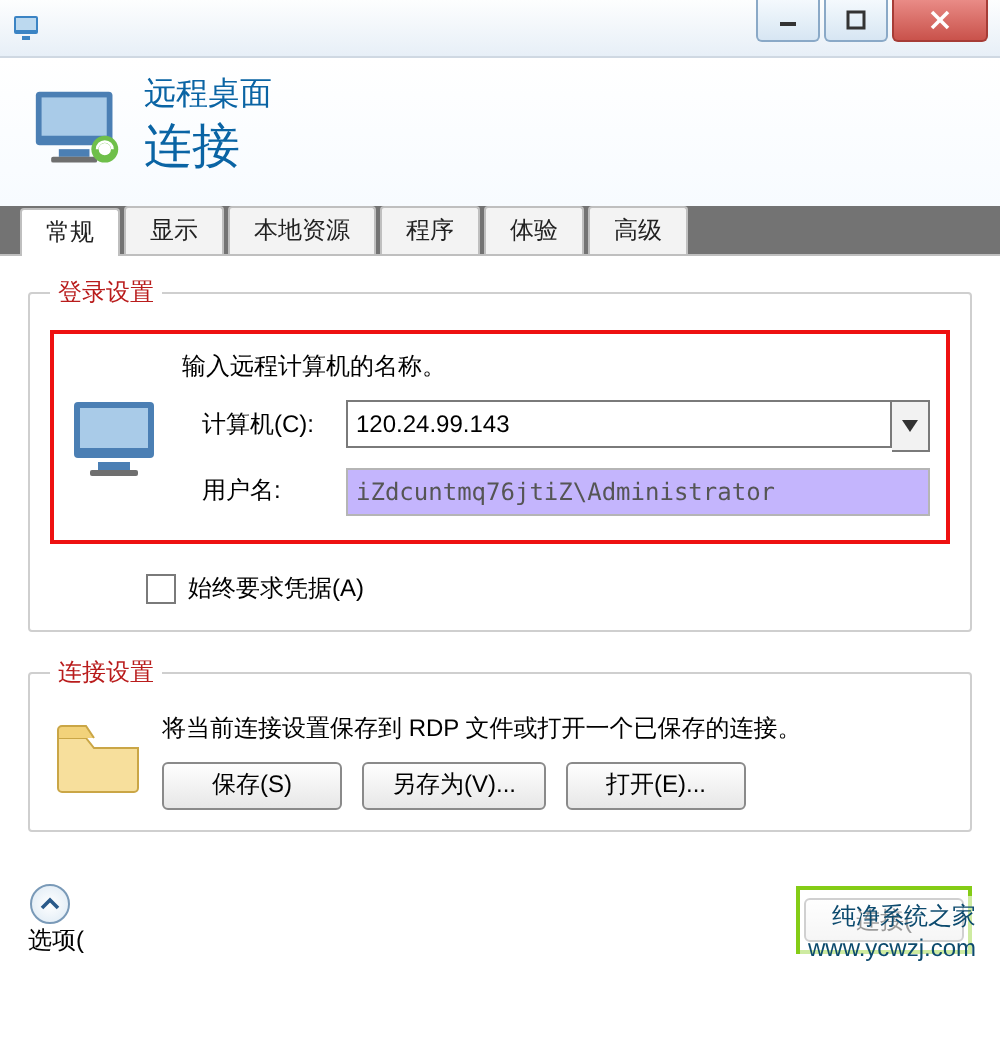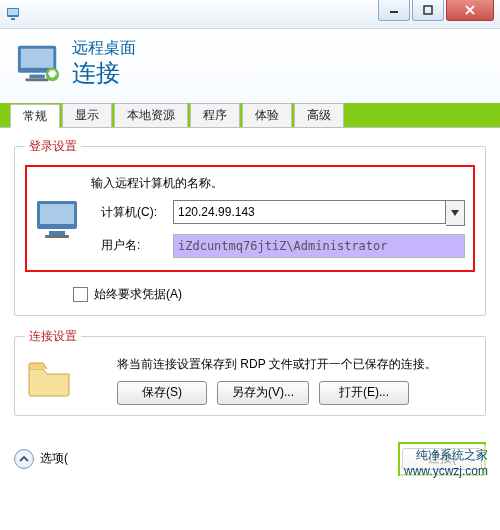--- a/index.html
+++ b/index.html
@@ -11,21 +11,21 @@
   .win-buttons{position:absolute;right:6px;top:0;display:flex;}
   .win-btn{width:30px;height:20px;margin-left:2px;border:1px solid #8aa9c7;border-top:none;border-radius:0 0 3px 3px;background:linear-gradient(#f4f9fd,#d7e6f3);display:flex;align-items:center;justify-content:center;cursor:default;}
   .win-btn.close{width:46px;background:linear-gradient(#e98b86,#c9524b);border-color:#a63c36;color:#fff;}
   .win-btn svg{display:block;}
   
   .banner{display:flex;align-items:center;padding:10px 16px 14px 16px;background:linear-gradient(#fff,#f7fbff);}
   .banner-icon{width:46px;height:44px;margin-right:10px;}
   .banner-title{font-size:16px;color:#0a64a4;line-height:1.1;}
   .banner-sub{font-size:24px;color:#0a64a4;font-weight:400;}
   
-  .tabs{display:flex;align-items:flex-end;padding:0 10px;background:#84cc16;border-bottom:1px solid #bfbfbf;height:24px;}
+  .tabs{display:flex;align-items:flex-end;padding:0 10px;background:#737373;border-bottom:1px solid #bfbfbf;height:24px;}
   .tab{padding:3px 12px 3px 12px;border:1px solid #bfbfbf;border-bottom:none;background:#f3f3f3;margin-right:2px;border-radius:2px 2px 0 0;color:#222;cursor:default;position:relative;}
   .tab.active{background:#fff;top:1px;}
   
   .content{padding:10px 14px 8px 14px;}
   fieldset{border:1px solid #cfcfcf;border-radius:2px;margin:0 0 12px 0;padding:10px 10px 10px 10px;}
   legend{padding:0 4px;color:#b91c1c;}
   .login-row{display:flex;align-items:center;}
   .login-icon{width:48px;height:44px;margin-right:8px;flex:0 0 auto;}
   .login-fields{flex:1;}
   .prompt{margin:2px 0 8px 0;}
@@ -36,29 +36,29 @@
   .combo .dd{width:18px;height:24px;border:1px solid #7a7a7a;border-left:none;display:flex;align-items:center;justify-content:center;background:#f2f2f2;}
   .ro-input{flex:1;height:20px;border:1px solid #b5b5b5;background:#c4b5fd;padding:1px 4px;color:#555;font-family:Consolas,monospace;font-size:12px;}
   .redbox{border:2px solid #e11;padding:6px 8px 4px 8px;margin-bottom:8px;}
   .hint-row{display:flex;}
   .hint-icon{width:48px;flex:0 0 48px;}
   .hint-text{flex:1;line-height:1.5;}
   a.link{color:#0645cc;text-decoration:underline;cursor:pointer;}
   .chk-row{display:flex;align-items:center;margin:6px 0 2px 48px;}
   .chk{width:13px;height:13px;border:1px solid #7a7a7a;margin-right:6px;background:#fff;}
   
-  .conn-row{display:flex;gap:36px;}
+  .conn-row{display:flex;}
   .conn-icon{width:48px;height:44px;margin-right:8px;flex:0 0 auto;}
   .conn-body{flex:1;}
   .conn-text{line-height:1.5;margin-bottom:8px;}
   .btn-row{display:flex;gap:10px;}
   .btn{height:24px;border:1px solid #8a8a8a;background:linear-gradient(#fefefe,#e7e7e7);border-radius:3px;padding:0 14px;font-family:inherit;font-size:12px;min-width:90px;cursor:default;}
   
   .footer{display:flex;align-items:center;padding:6px 14px 10px 14px;}
-  .opt-toggle{display:flex;align-items:center;cursor:default;}
+  .opt-toggle{display:flex;align-items:center;cursor:default;flex-direction:column;}
   .opt-circle{width:18px;height:18px;border:1px solid #7a9ab8;border-radius:50%;background:radial-gradient(#fff,#dce9f4);display:flex;align-items:center;justify-content:center;margin-right:6px;}
   .footer-spacer{flex:1;}
   .connect-wrap{border:2px solid #84cc16;padding:4px 2px;}
   .btn.connect{min-width:80px;height:22px;}
   
   .watermark{position:absolute;right:8px;bottom:6px;font-size:12px;color:#0c4a6e;background:rgba(255,255,255,0.6);padding:2px 4px;}
   .window{position:relative;}
 </style>
 </head>
 <body>

